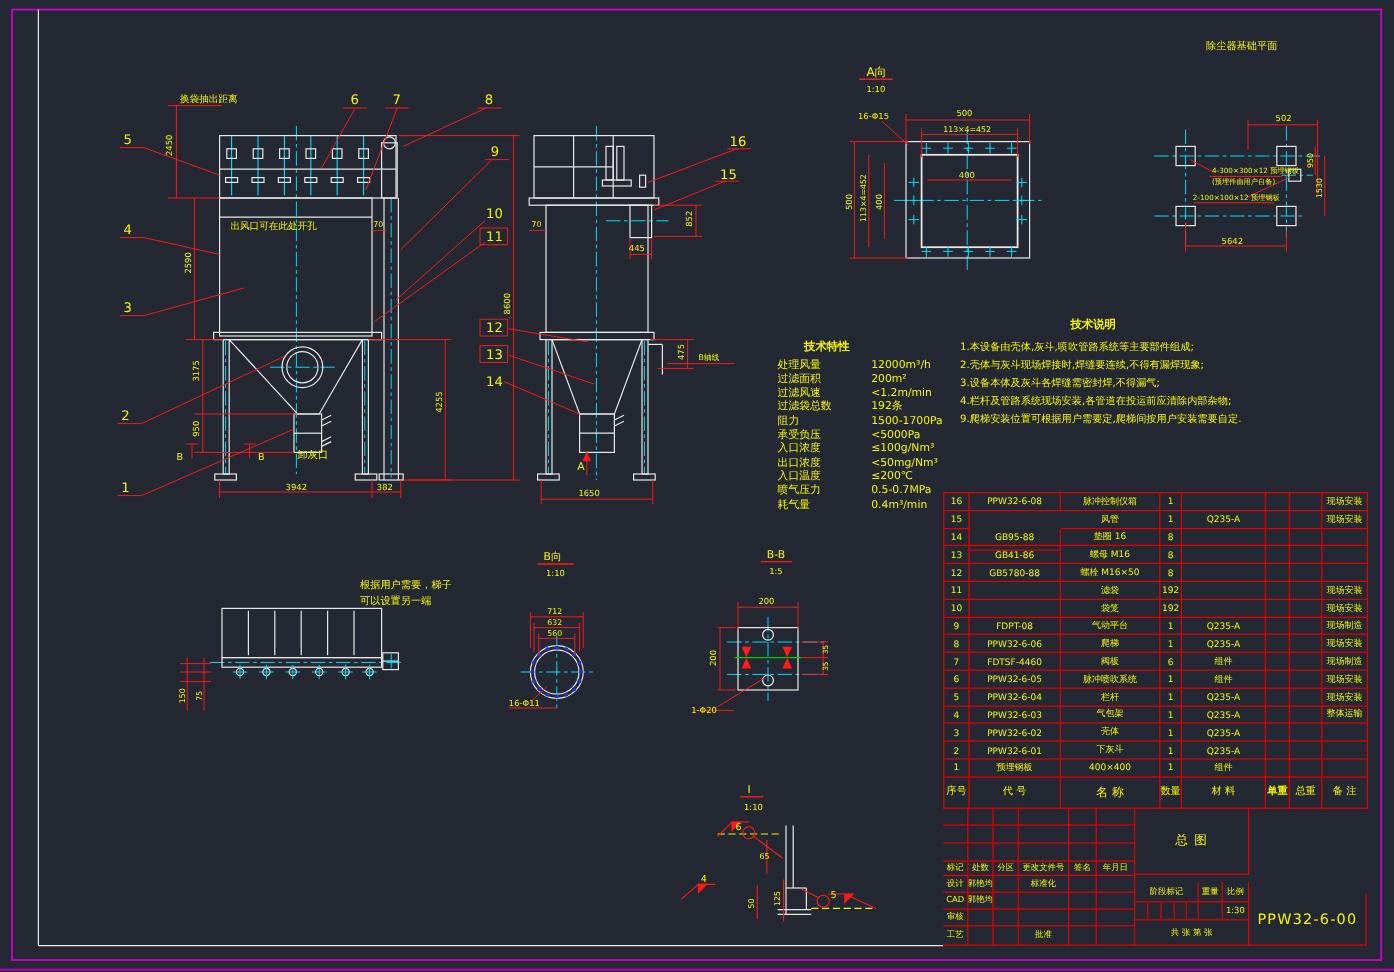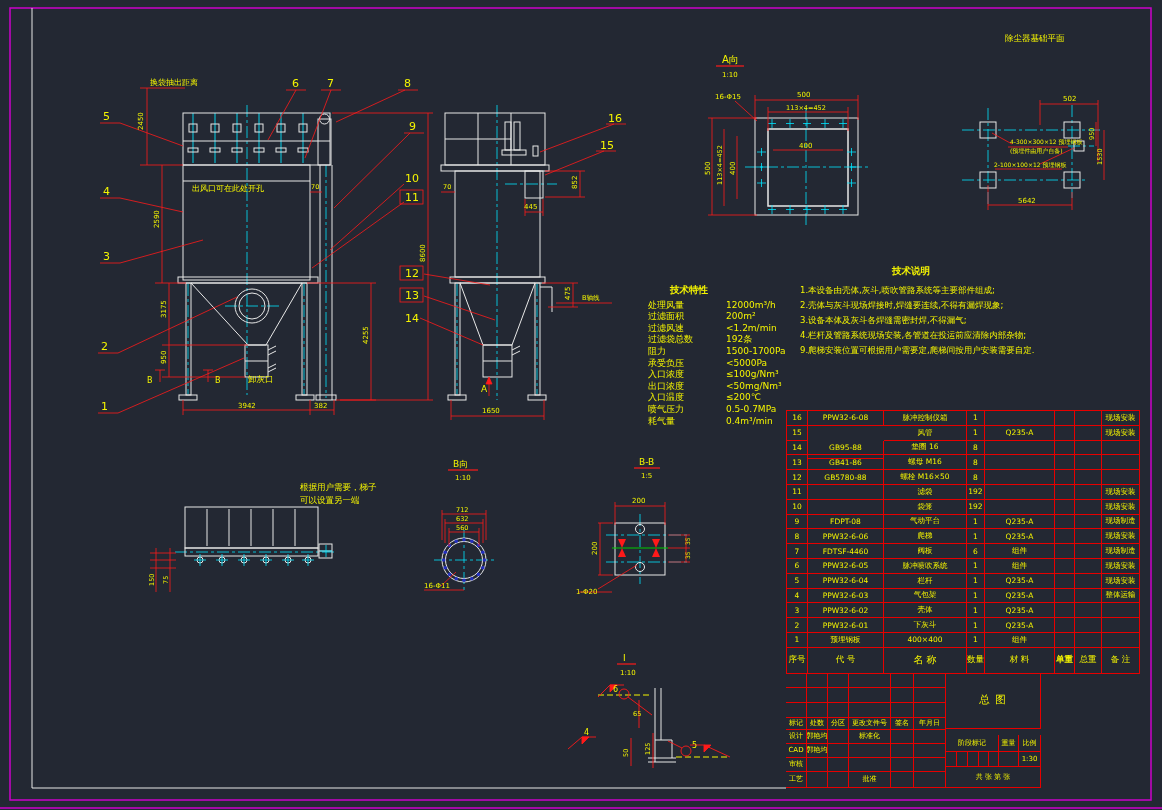--- a/index.html
+++ b/index.html
@@ -845,15 +845,16 @@
   <div class="tbc" style="left:213px;top:62px;width:20px;height:17px;">重量</div>
   <div class="tbc" style="left:233px;top:62px;width:22px;height:17px;">比例</div>
   <div class="tbc" style="left:160px;top:79px;width:11px;height:15px;"></div>
   <div class="tbc" style="left:171px;top:79px;width:11px;height:15px;"></div>
   <div class="tbc" style="left:182px;top:79px;width:11px;height:15px;"></div>
   <div class="tbc" style="left:193px;top:79px;width:10px;height:15px;"></div>
   <div class="tbc" style="left:203px;top:79px;width:10px;height:15px;"></div>
   <div class="tbc" style="left:213px;top:79px;width:20px;height:15px;"></div>
   <div class="tbc" style="left:233px;top:79px;width:22px;height:15px;">1:30</div>
   <div class="tbc" style="left:160px;top:94px;width:95px;height:21px;">共  张 第  张</div>
+  <div class="tbc" style="left:255px;top:72px;width:98px;height:43px;font-size:12px;letter-spacing:1px;">PPW32-6-00</div>
 </div>
 
 </div>
 
 </body></html>

